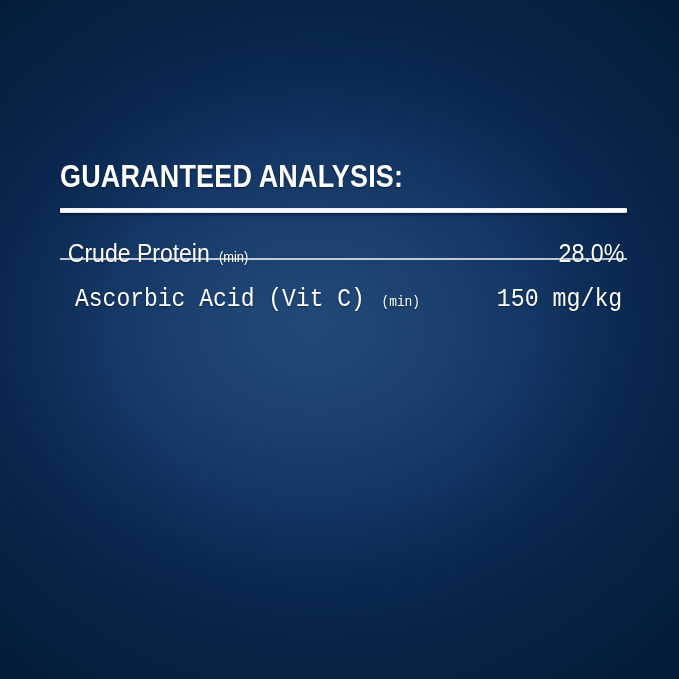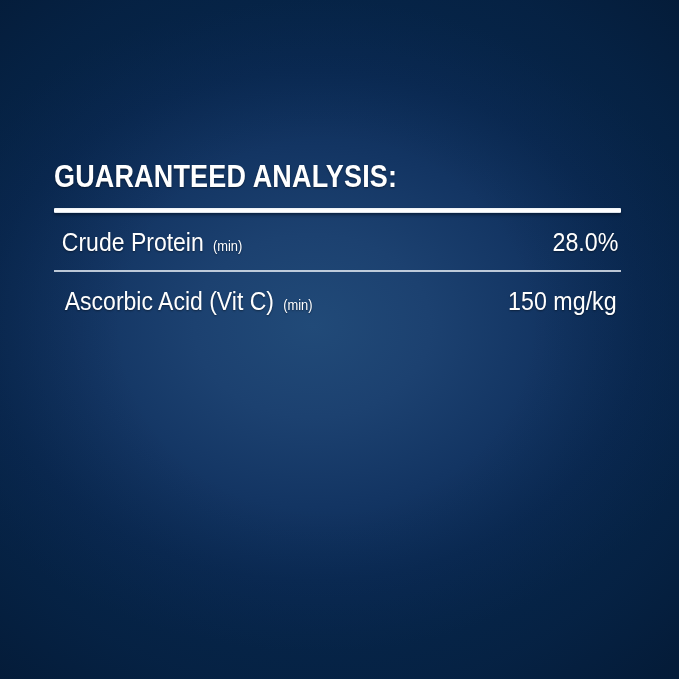--- a/index.html
+++ b/index.html
@@ -36,21 +36,21 @@
     inset: 0;
     background: radial-gradient(ellipse 75% 68% at 48% 48%,
       rgba(0,0,0,0) 40%,
       rgba(3,20,44,0.35) 80%,
       rgba(2,17,38,0.55) 100%);
     pointer-events: none;
   }
 
   #content {
     position: absolute;
-    left: 54px;
+    left: 60px;
     top: 160px;
     width: 567px;
   }
 
   .ga-title {
     color: #ffffff;
     font-family: "Liberation Sans", sans-serif;
     font-weight: 700;
     font-size: 31px;
     line-height: 34px;
@@ -71,27 +71,28 @@
   }
 
   .ga-table {
     margin-top: 0;
   }
 
   .ga-row {
     display: flex;
     align-items: baseline;
     justify-content: space-between;
-    height: 59px;
+    height: 47px;
     border-bottom: 2px solid rgba(226,233,241,0.82);
     box-sizing: border-box;
-    padding-top: 15px;
+    padding-top: 26px;
   }
   .ga-row:last-child {
     border-bottom: none;
+    font-family: Liberation Mono, monospace;
   }
 
   .ga-label {
     color: #ffffff;
     font-size: 25px;
     line-height: 28px;
     font-weight: 400;
     transform: scaleX(0.92);
     transform-origin: left baseline;
     white-space: nowrap;

